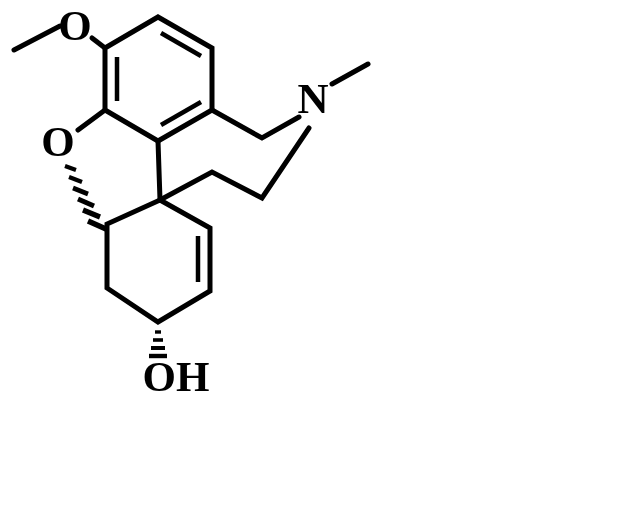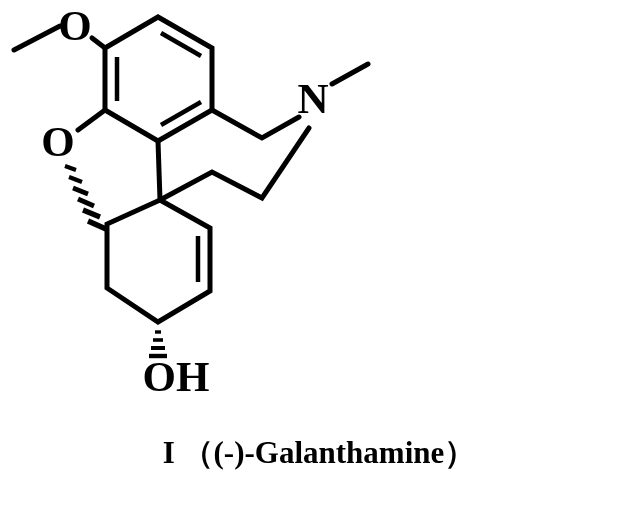--- a/index.html
+++ b/index.html
@@ -130,15 +130,14 @@
       <line x1="155" y1="332" x2="161" y2="332" stroke-width="3.4"></line>
       <line x1="153" y1="340" x2="163" y2="340" stroke-width="3.6"></line>
       <line x1="151" y1="348" x2="165" y2="348" stroke-width="4"></line>
       <line x1="149" y1="356" x2="167" y2="356" stroke-width="4.4"></line>
     </g>
 
     <text class="atom-label atom-oh" x="176" y="381">OH</text>
 
   </svg>
 
-  <div id="caption">I （(-)-Galanthamine）</div>
 
 </div>
 
 </body></html>

